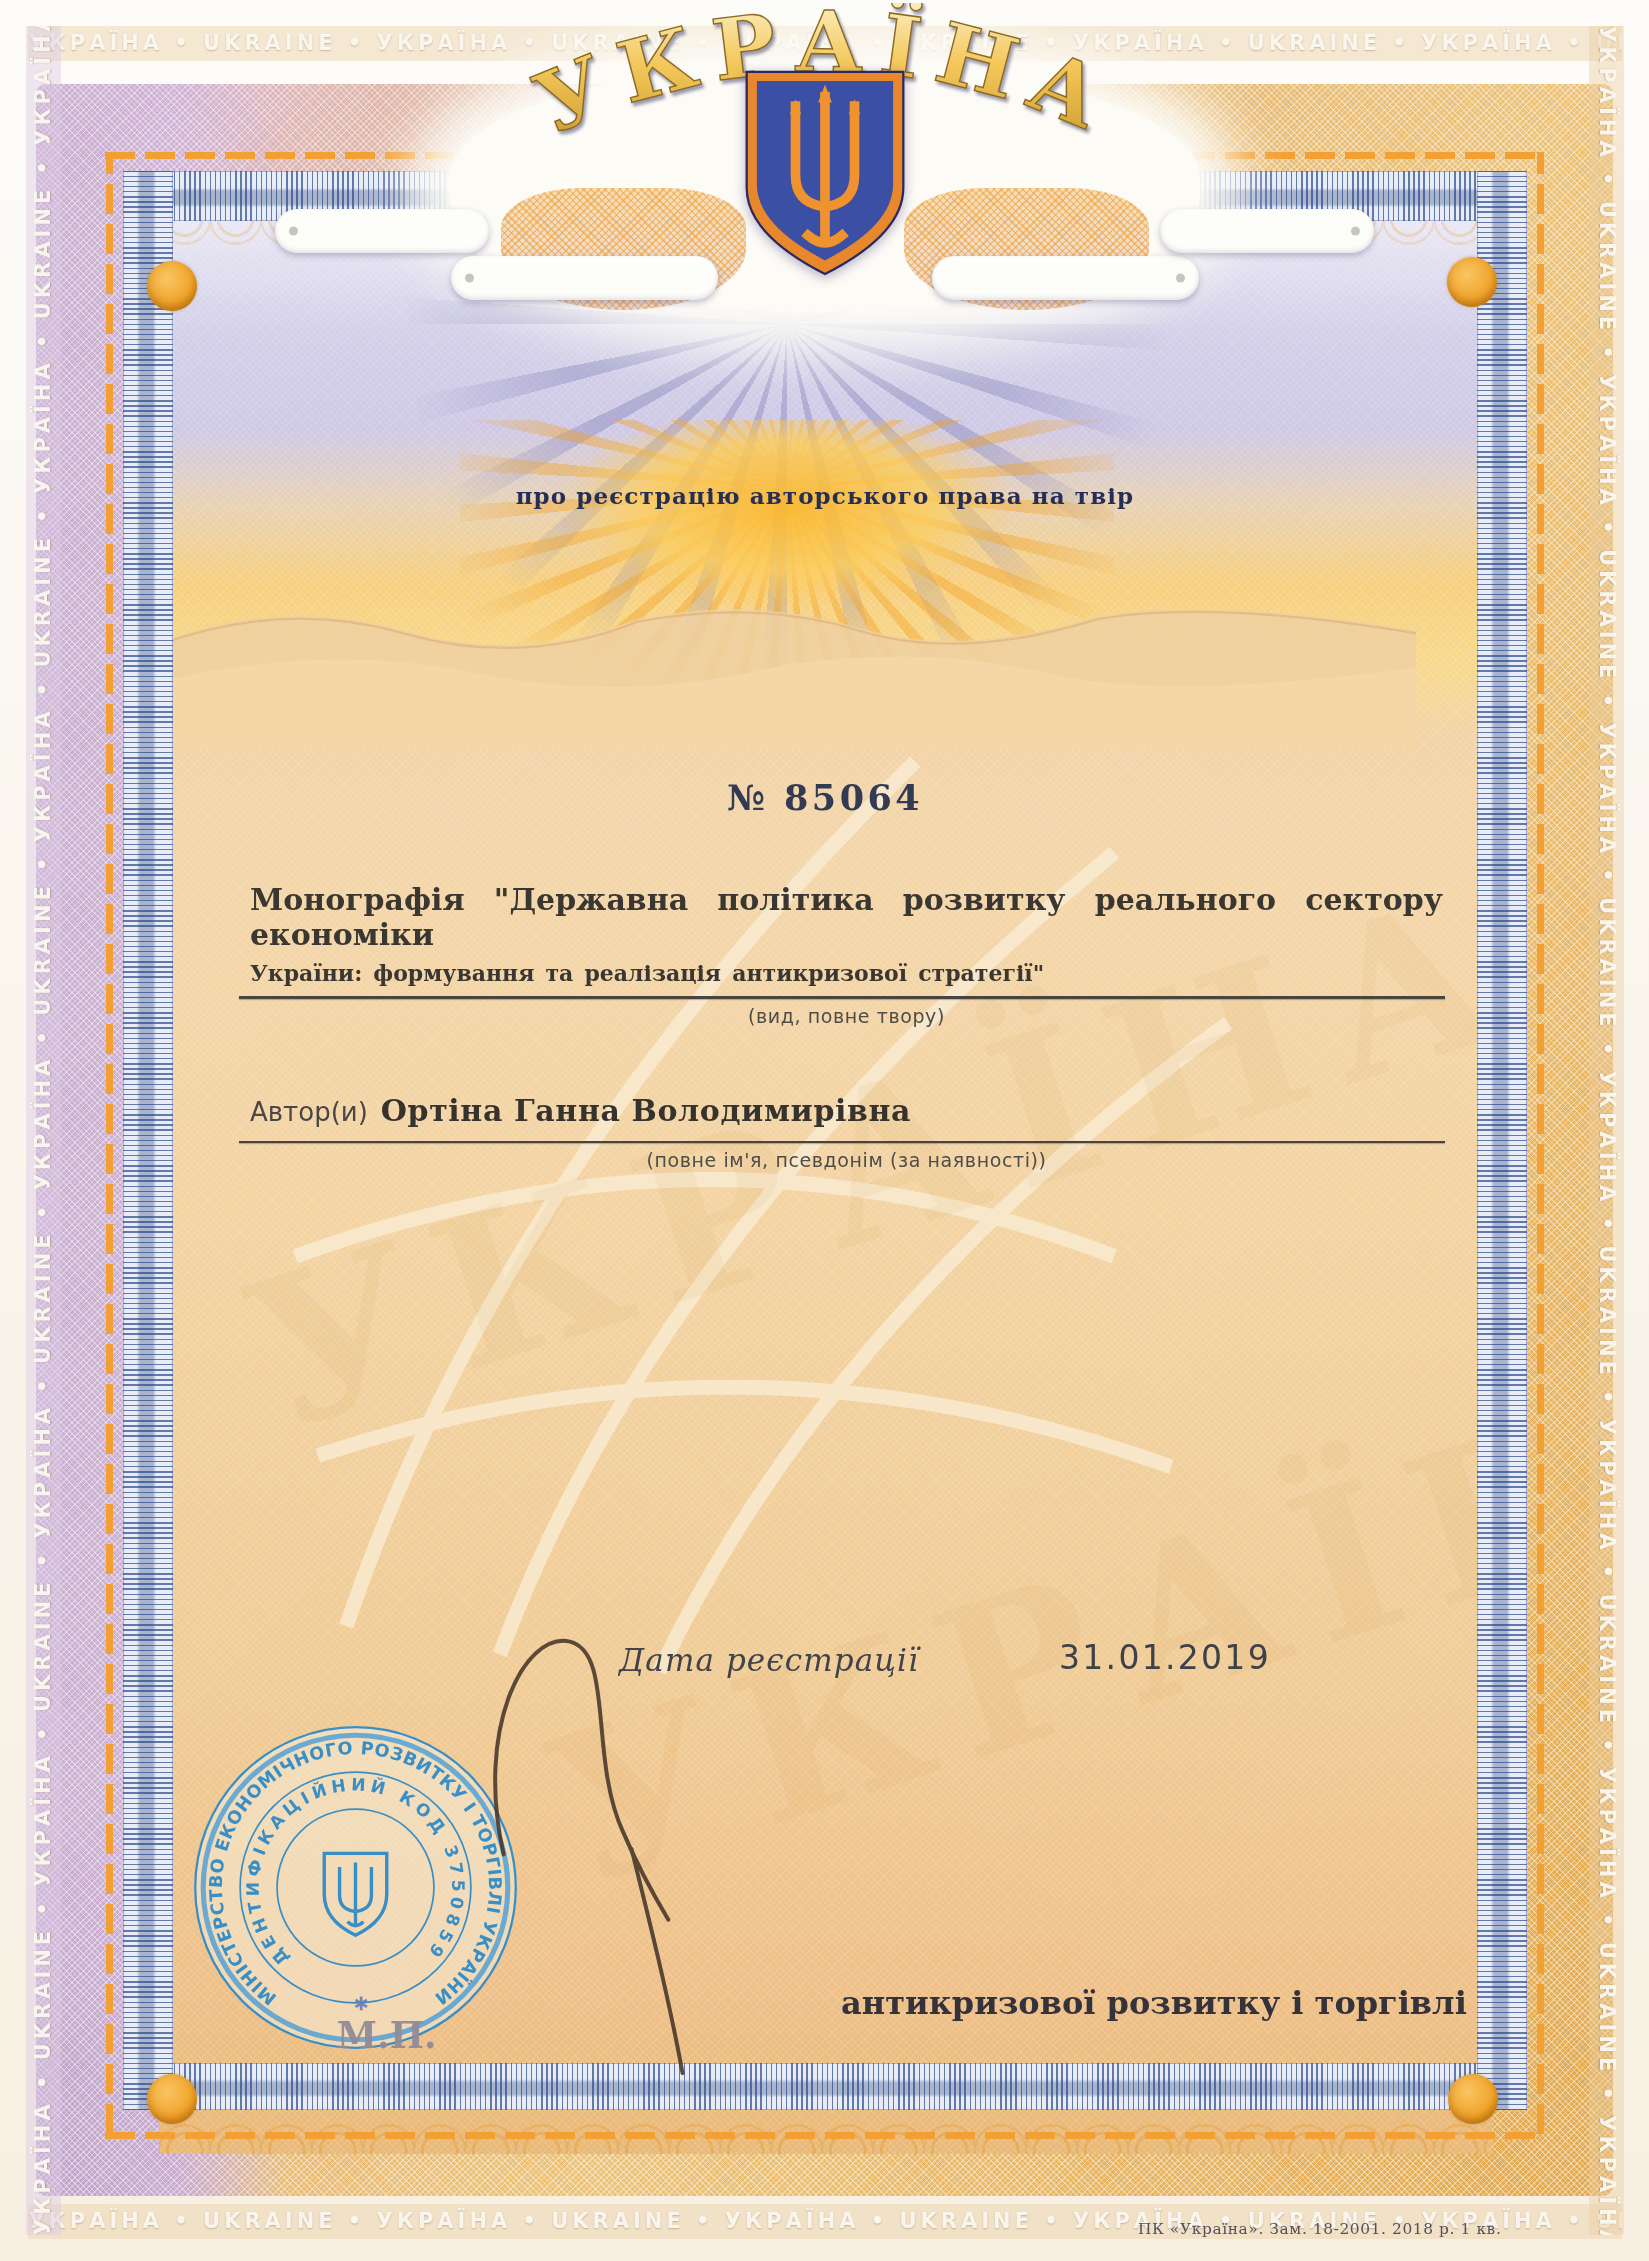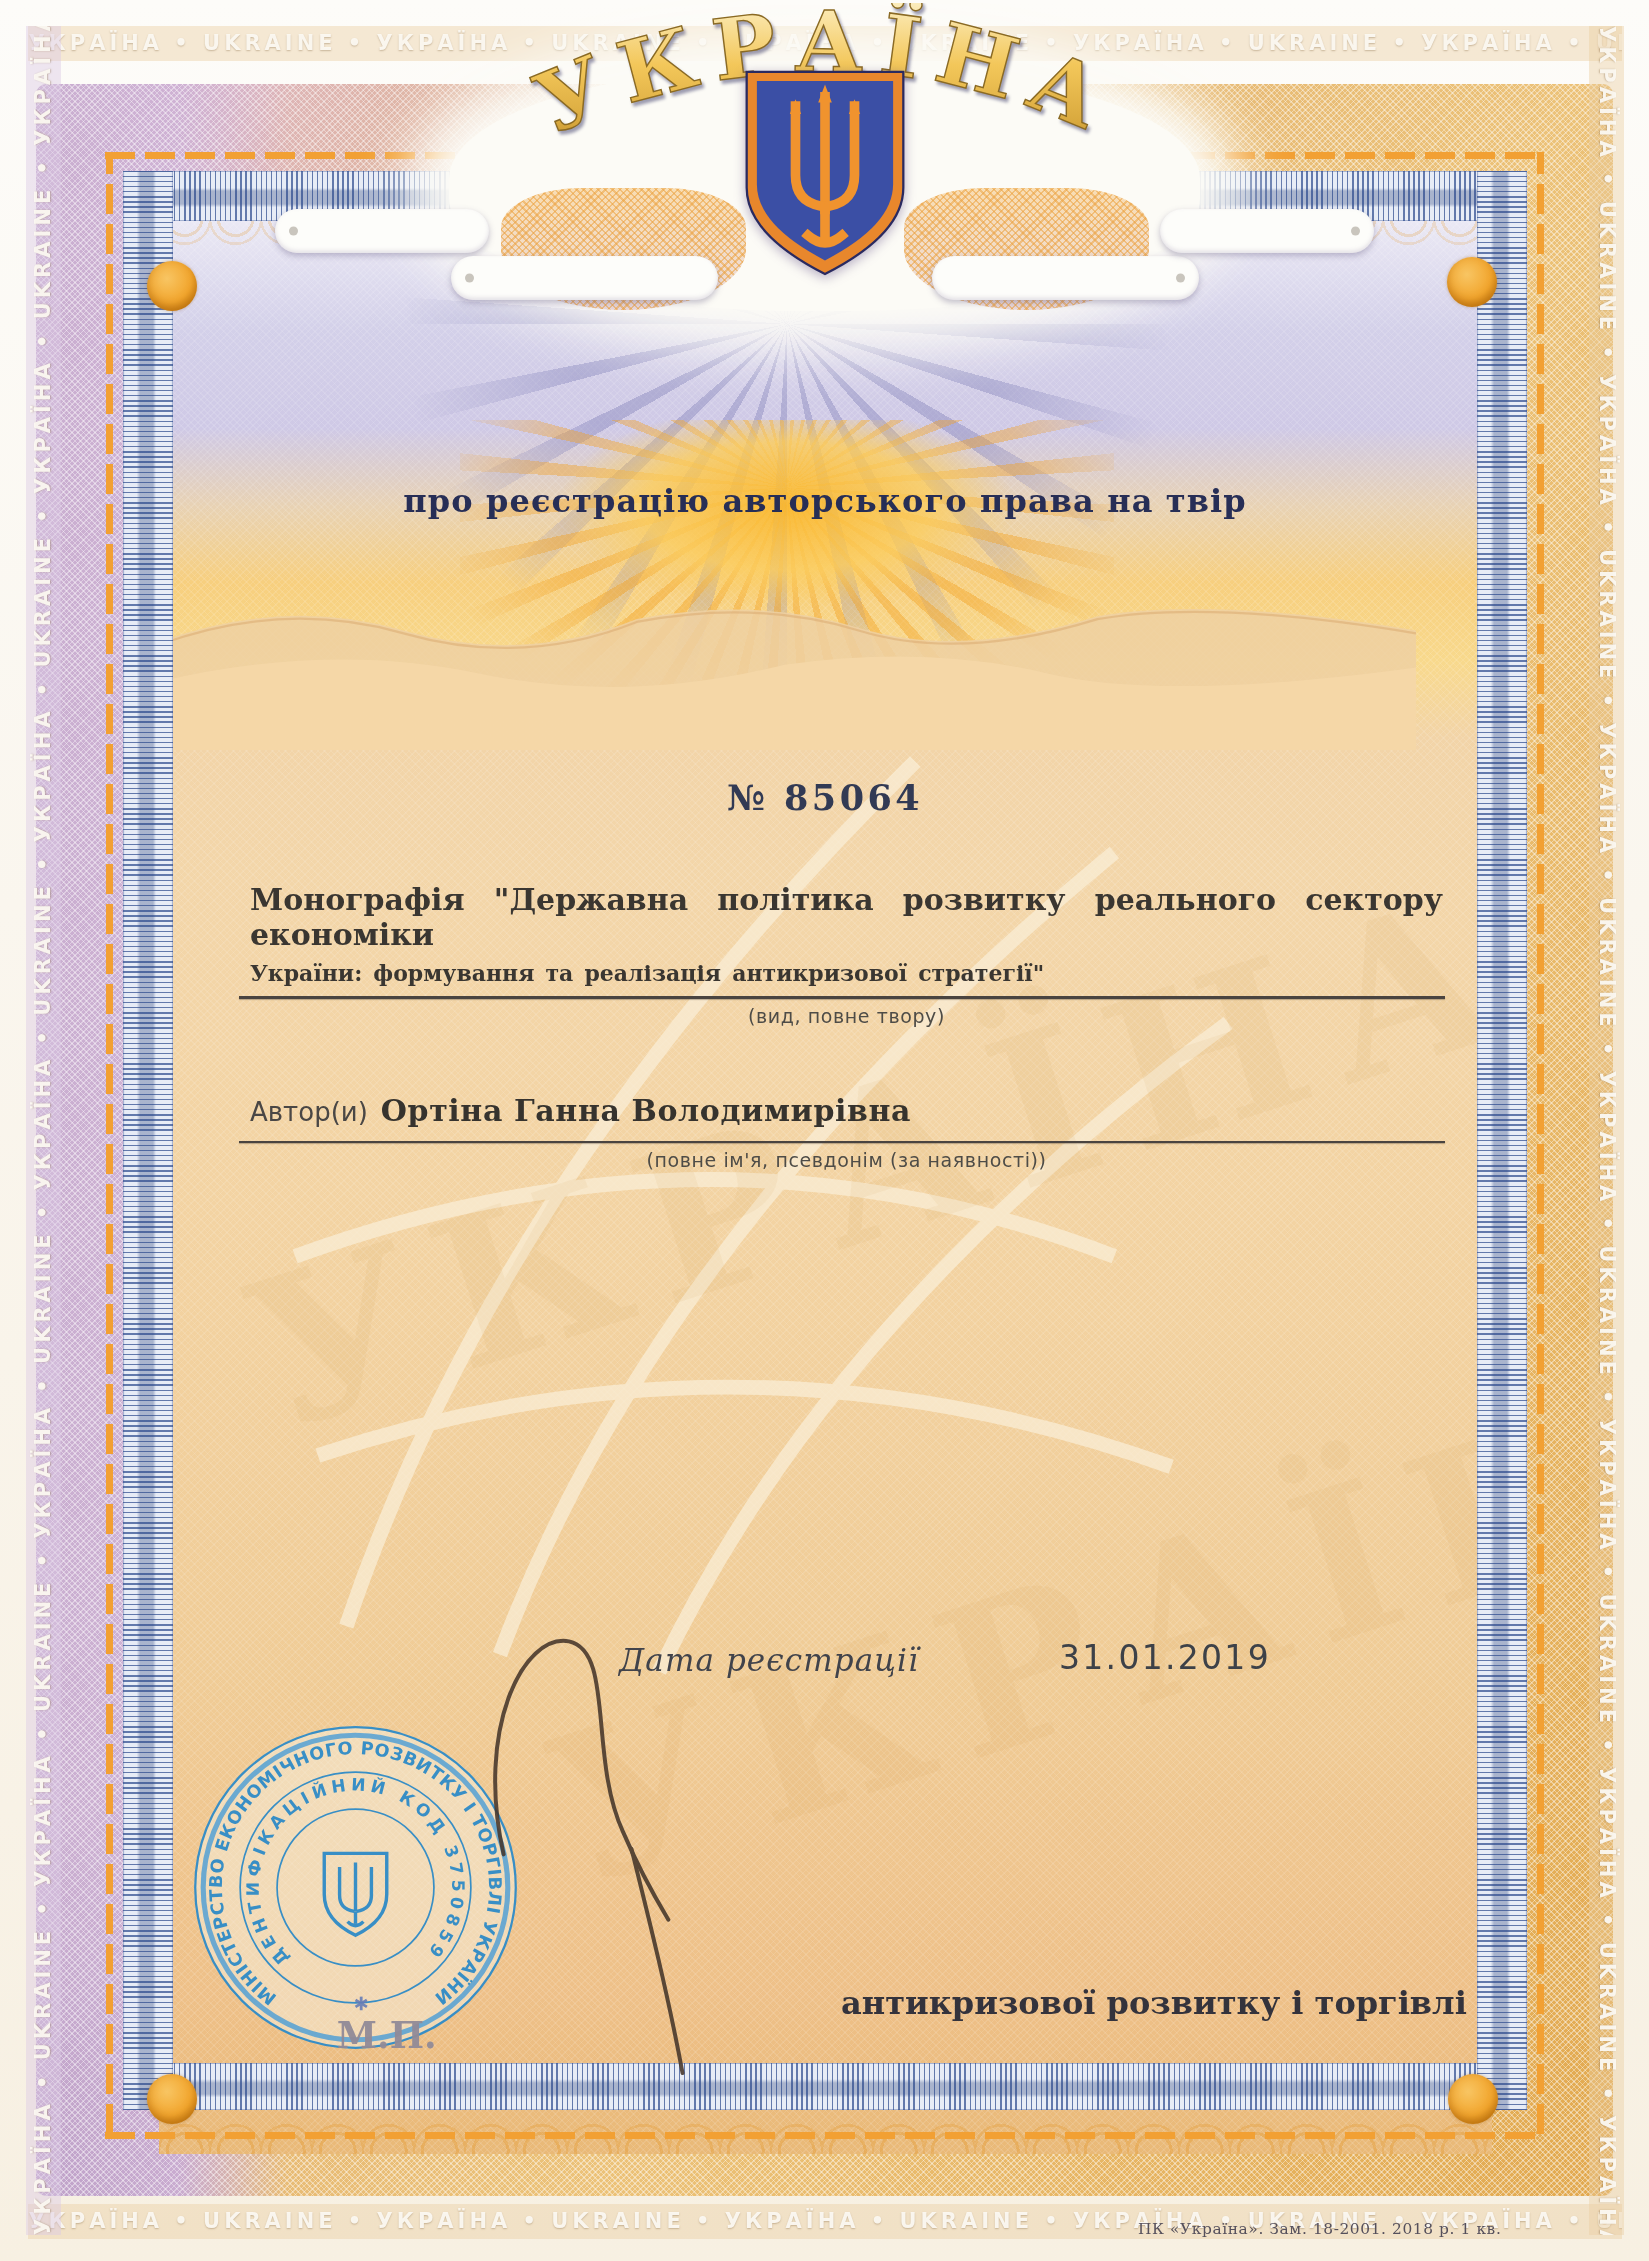--- a/index.html
+++ b/index.html
@@ -95,21 +95,21 @@
   .arc-svg{position:absolute;left:484px;top:3.4px;z-index:7;}
   .shield-svg{position:absolute;left:741px;top:67px;z-index:7;filter:drop-shadow(0 3.4px 5.7px rgba(80,60,120,.4));}
 
   
   .big-title{position:absolute;left:0;width:100%;top:348px;text-align:center;z-index:8;
     font-weight:bold;font-size:110px;letter-spacing:9px;line-height:1;
     background:linear-gradient(180deg,#e8912f 0%,#f7c66a 18%,#ffffff 42%,#ffffff 56%,#8fa8d8 72%,#3d5da8 88%,#22418f 100%);
     -webkit-background-clip:text;background-clip:text;color:transparent;
     filter:drop-shadow(0 3.4px 2.8px rgba(50,50,110,.35));}
   .subtitle{position:absolute;left:0;width:100%;top:482px;text-align:center;z-index:8;
-    font-weight:bold;font-size:32px;letter-spacing:1.1px;color:#272e56;}
+    font-weight:bold;font-size:23px;letter-spacing:1.1px;color:#272e56;}
   .cert-number{position:absolute;left:0;width:100%;top:777px;text-align:center;z-index:8;
     font-weight:bold;font-size:35px;letter-spacing:3.4px;color:#323a54;}
   .work-block{position:absolute;left:250px;top:882px;width:1193px;z-index:8;color:#3a3631;}
   .work-line1{font-weight:bold;font-size:30px;text-align:justify;text-align-last:justify;word-spacing:8px;}
   .work-line2{font-weight:bold;font-size:22px;margin-top:8px;word-spacing:3.4px;}
   .rule{position:relative;height:2.8px;background:#4a4440;margin-top:10.2px;margin-left:-11.4px;width:1206px;
     box-shadow:0 1.1px 1.1px rgba(70,60,50,.35);}
   .caption{margin-top:5.7px;text-align:center;font-family:"DejaVu Sans",sans-serif;
     font-size:19px;color:#4e4c47;letter-spacing:0.6px;}
   .author-block{position:absolute;left:250px;top:1093px;width:1193px;z-index:8;}

